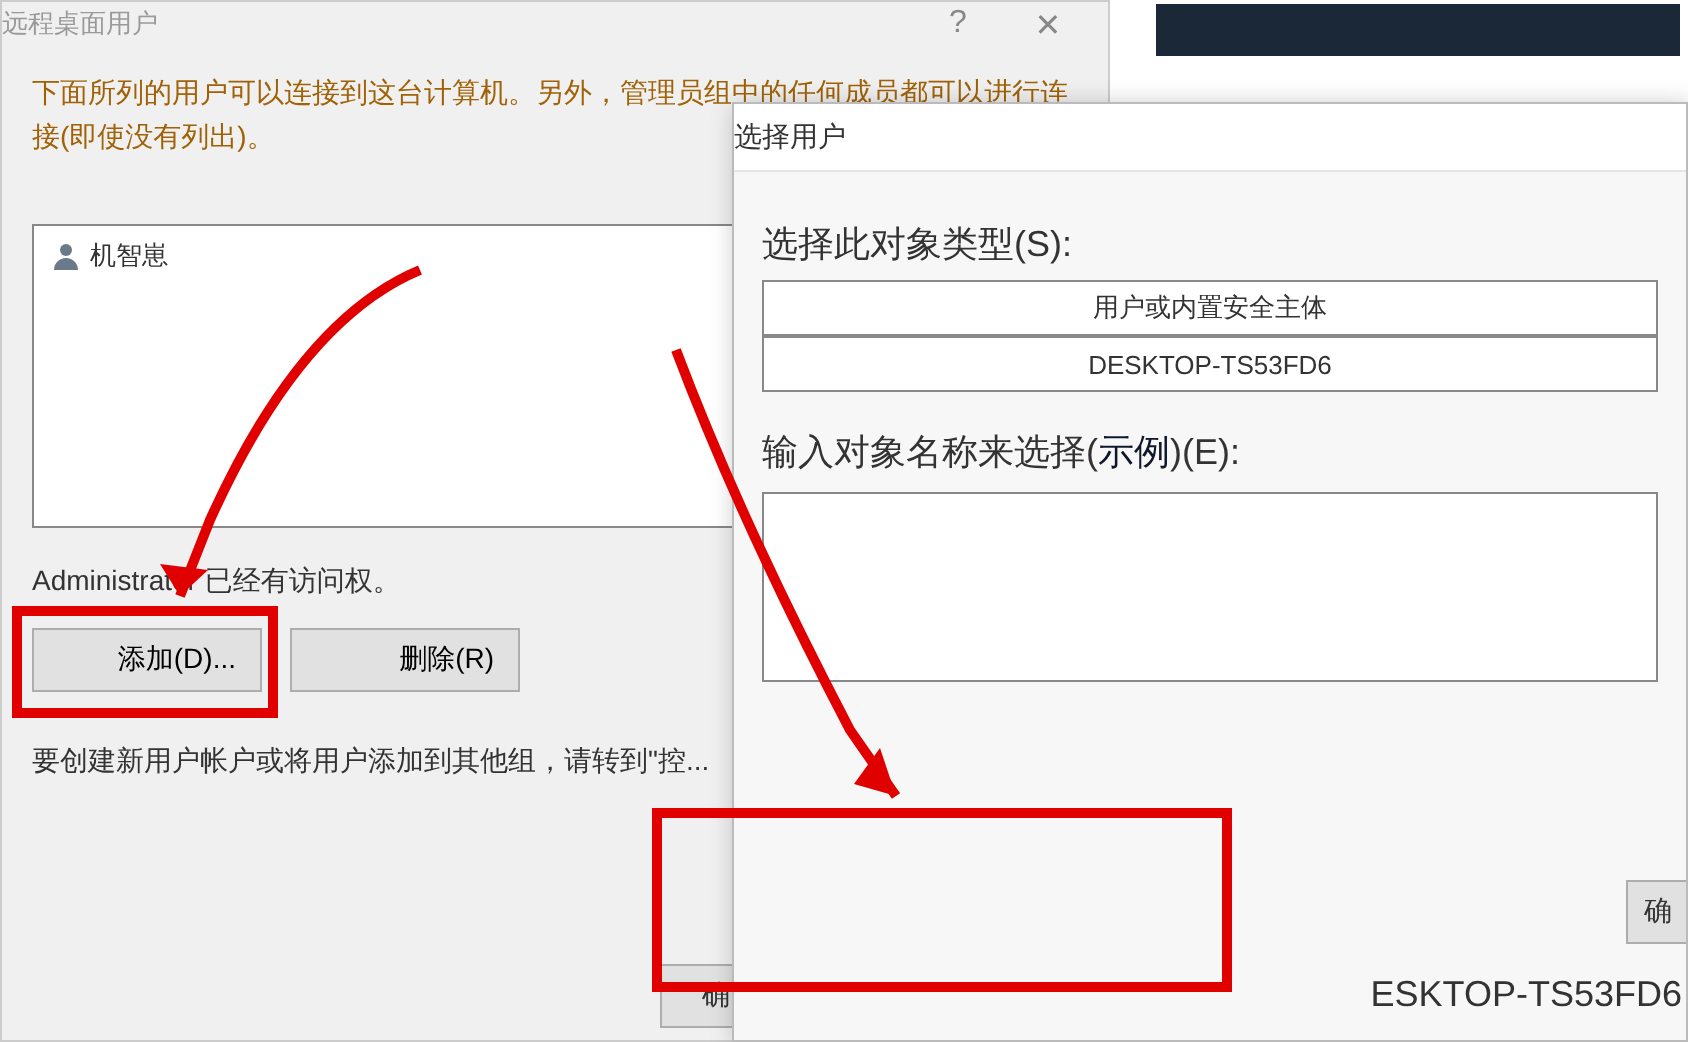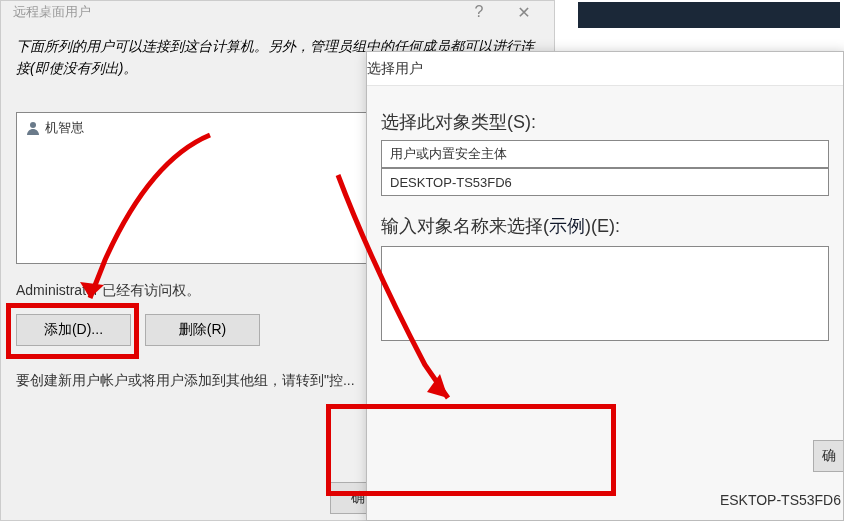--- a/index.html
+++ b/index.html
@@ -21,21 +21,21 @@
       top: 0;
       width: 555px;
       height: 521px;
       background: #f0f0f0;
       border: 1px solid #ccc;
     }
     .titlebar-left {
       height: 22px;
       display: flex;
       align-items: center;
-      padding-left: 12px;
+      padding-left: 0;
       color: #9a9a9a;
       font-size: 13px;
       position: relative;
     }
     .titlebar-left .help-ico {
       position: absolute;
       right: 60px;
       top: 2px;
       width: 30px;
       text-align: center;
@@ -50,22 +50,21 @@
       text-align: center;
       color: #888;
       font-size: 16px;
     }
     .dlg-left-body {
       padding: 12px 15px;
     }
     .desc-text {
       font-size: 14px;
       line-height: 22px;
-      color: #000000;
-      font-style: italic;
+      color: #a16207;
     }
     .listbox {
       background: #fff;
       border: 1px solid #888;
       height: 152px;
       padding: 4px;
       margin-top: 33px;
     }
     .user-item {
       display: flex;
@@ -94,21 +93,21 @@
       background: #e1e1e1;
       border: 1px solid #adadad;
       padding: 12px;
       height: 32px;
       width: 115px;
       font-size: 14px;
       font-family: inherit;
       cursor: pointer;
       display: inline-flex;
       align-items: center;
-      justify-content: center;
+      justify-content: flex-end;
     }
     .create-note {
       margin-top: 26px;
       font-size: 14px;
     }
     .ok-btn-partial {
       border: 1px solid #adadad;
       background: #e1e1e1;
       position: absolute;
       left: 329px;
@@ -157,20 +156,21 @@
     .textbox {
       background: #fff;
       border: 1px solid #888;
       height: 28px;
       padding: 4px 8px;
       font-size: 13px;
       font-family: inherit;
       width: 100%;
       display: flex;
       align-items: center;
+      justify-content: center;
     }
     .textarea-box {
       background: #fff;
       border: 1px solid #888;
       height: 95px;
       width: 100%;
       font-family: inherit;
       font-size: 13px;
       padding: 4px;
       resize: none;
@@ -195,21 +195,21 @@
       display: flex;
       align-items: center;
       justify-content: flex-start;
       padding-left: 8px;
       font-size: 14px;
     }
     .hostname-extra {
       position: absolute;
       right: 2px;
       bottom: 12px;
-      font-size: 14px;
+      font-size: 18px;
       color: #333;
     }
 
     
     .dark-strip {
       position: absolute;
       left: 578px;
       top: 2px;
       width: 262px;
       height: 26px;

